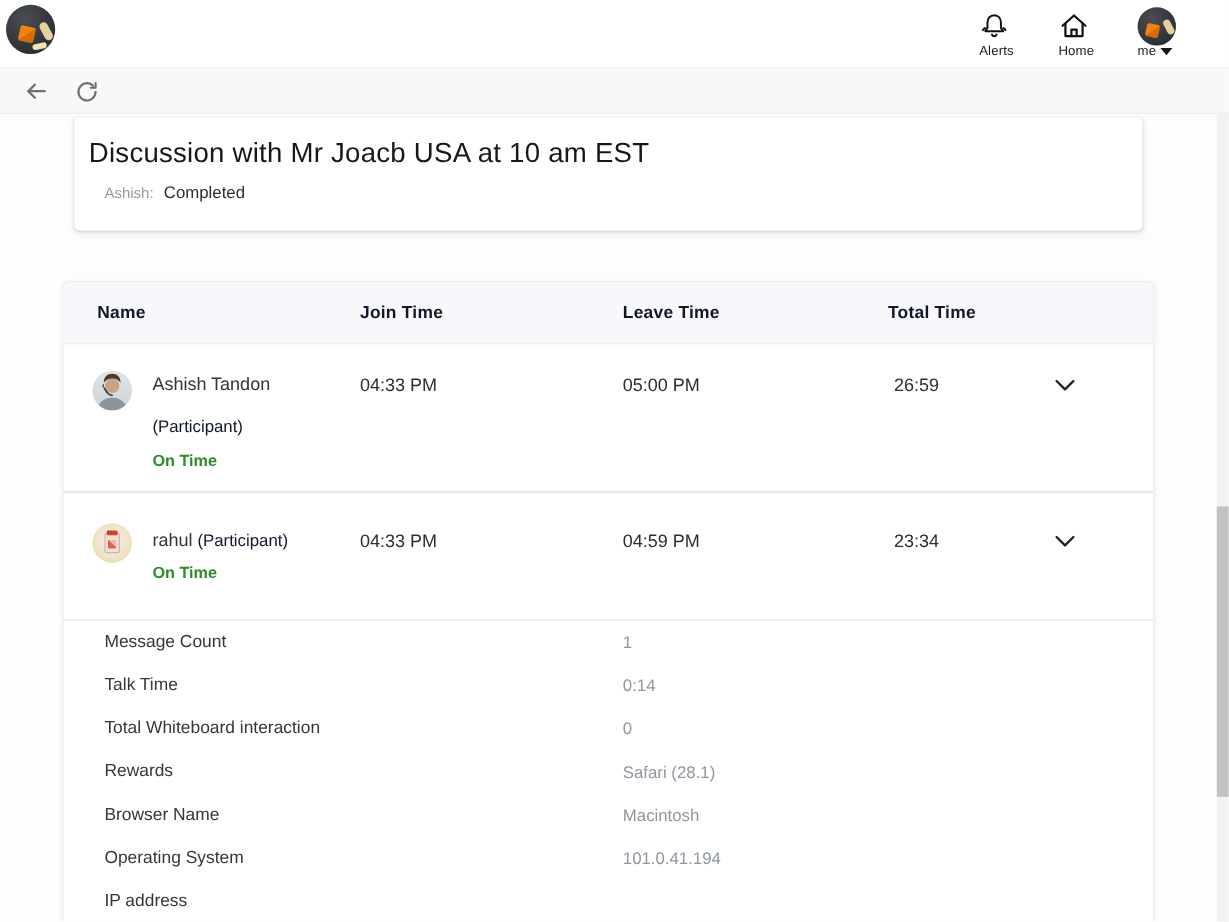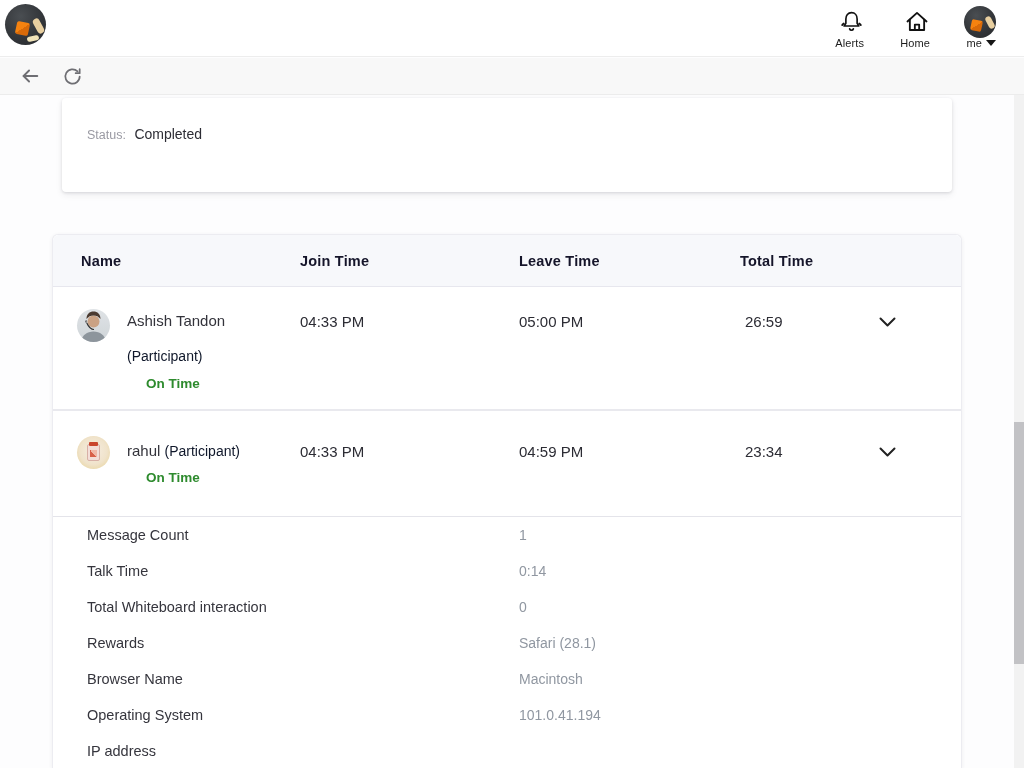--- a/index.html
+++ b/index.html
@@ -31,21 +31,21 @@
     background:#e8cfa0; border-radius:4px; transform:rotate(-28deg);
   }
   .logo-hand2 {
     position:absolute; right:7px; bottom:4px; width:12px; height:5px;
     background:#f0e3b8; border-radius:3px; transform:rotate(-12deg);
   }
   .header-actions {
     position:absolute; right:28px; top:7px; display:flex; align-items:flex-start; gap:18px;
   }
   .header-action {
-    display:flex; flex-direction:column; align-items:flex-end; width:48px; cursor:pointer;
+    display:flex; flex-direction:column; align-items:flex-start; width:48px; cursor:pointer;
   }
   .header-action .icon-wrap { height:29px; display:flex; align-items:center; justify-content:center; }
   .header-action .action-label {
     font-size:11px; color:#1b1b1b; margin-top:1px; letter-spacing:.1px;
     display:flex; align-items:center; gap:2px;
   }
   .mini-avatar {
     width:32px; height:32px; border-radius:50%; position:relative; overflow:hidden;
     background:radial-gradient(circle at 38% 30%, #4a4e52 0%, #33363a 55%, #26282b 100%);
   }
@@ -120,21 +120,21 @@
   }
   .rahul-badge::after {
     content:""; position:absolute; left:2px; top:5px; width:7px; height:7px;
     background:linear-gradient(45deg,#d8604a 50%, #f0b8a8 50%);
   }
   .p-name { position:absolute; left:74px; font-size:15px; color:#33333b; }
   .row-1 .p-name { top:25px; }
   .row-2 .p-name { top:31px; }
   .p-role { font-size:14px; color:#0f172a; font-weight:400; }
   .row-1 .p-role-line { position:absolute; left:74px; top:60px; }
-  .p-ontime { position:absolute; left:74px; font-size:13.5px; font-weight:700;margin-left:19px; }
+  .p-ontime { position:absolute; left:74px; font-size:13.5px; font-weight:700; }
   .row-1 .p-ontime { top:89px; }
   .row-2 .p-ontime { top:59px; }
   .p-time { position:absolute; font-size:15px; color:#2c2c34; }
   .row-1 .p-time { top:26px; }
   .row-2 .p-time { top:32px; }
   .t-join  { left:247px; }
   .t-leave { left:466px; }
   .t-total { left:692px; }
   .row-chevron { position:absolute; left:826px; width:20px; height:20px; cursor:pointer; }
   .row-1 .row-chevron { top:27px; }
@@ -208,22 +208,23 @@
   </span>
   <span class="nav-icon-btn">
     <svg width="21" height="21" viewBox="0 0 24 24" fill="none" stroke="#6e6e73" stroke-width="2" stroke-linecap="round" stroke-linejoin="round">
       <path d="M20.2 12a8.2 8.2 0 1 1-2.4-5.8"></path>
       <path d="M20.2 3.6v4.6h-4.6"></path>
     </svg>
   </span>
 </div>
 
 <div class="title-card">
+  <div class="meeting-title">Discussion with Mr Joacb USA at 10 am EST</div>
   <div class="status-line">
-    <span class="status-label">Status:</span>
+    <span class="status-label">Ashish:</span>
     <span class="status-value">Completed</span>
   </div>
 </div>
 
 <div class="table-card">
 
   <div class="table-head">
     <span class="col-head col-name">Name</span>
     <span class="col-head col-join">Join Time</span>
     <span class="col-head col-leave">Leave Time</span>

